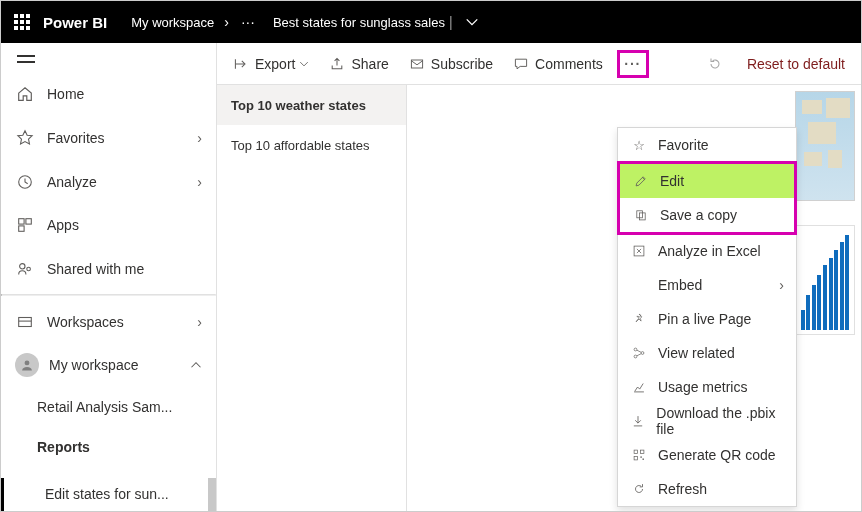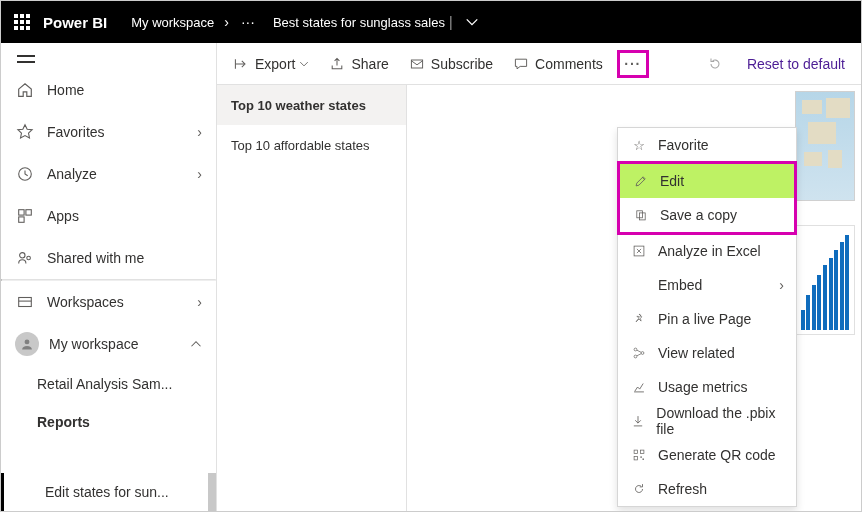--- a/index.html
+++ b/index.html
@@ -13,21 +13,21 @@
   .brand { font-weight:bold; font-size:15px; margin:0 24px 0 6px; white-space:nowrap; }
   .crumb-link { color:#fff; font-size:13px; margin-right:4px; }
   .crumb-chevron { color:#fff; margin:0 6px; }
   .crumb-ellipsis { color:#fff; margin:0 6px; }
   .report-title { color:#fff; margin-left:12px; font-size:13px; }
   .title-bar { color:#999; margin:0 4px; }
   .title-chevron { margin-left:8px; }
   
   .main { display:flex; height:calc(100% - 42px); }
   
-  .nav { width:216px; border-right:1px solid #e1e1e1; display:flex; flex-direction:column; }
+  .nav { width:216px; border-right:1px solid #e1e1e1; display:flex; flex-direction:column;gap:7px; }
   .hamburger { padding:12px 16px; }
   .hamburger-lines, .hamburger-lines::before, .hamburger-lines::after { content:""; display:block; width:18px; height:2px; background:#323130; }
   .hamburger-lines::before { margin-bottom:4px; }
   .hamburger-lines::after  { margin-top:4px; }
   .nav-item { display:flex; align-items:center; height:42px; padding:0 14px; cursor:pointer; color:#323130; }
   .nav-item .nicon { width:20px; height:20px; display:flex; align-items:center; justify-content:center; margin-right:12px; color:#605e5c; }
   .nav-item .carrot { margin-left:auto; color:#605e5c; }
   .nav-sep { border-top:1px solid #e1e1e1; margin:0; }
   .nav-sub { padding-left:36px; height:38px; display:flex; align-items:center; cursor:pointer; white-space:nowrap; overflow:hidden; text-overflow:ellipsis; }
   .nav-sub.bold { font-weight:600; }
@@ -38,21 +38,21 @@
   .nav-spacer { flex:1; }
   
   .content { flex:1; position:relative; display:flex; flex-direction:column; }
   .toolbar { height:42px; display:flex; align-items:center; border-bottom:1px solid #e1e1e1; padding:0 6px; }
   .tbtn { display:flex; align-items:center; padding:0 10px; height:100%; cursor:pointer; color:#323130; }
   .tbtn .ticon { margin-right:6px; display:flex; align-items:center; color:#605e5c; }
   .tbtn .caret { margin-left:4px; }
   .more-box { width:32px; height:28px; display:flex; align-items:center; justify-content:center; border:3px solid #d600af; margin-left:4px; cursor:pointer; }
   .dots { letter-spacing:1px; font-weight:bold; color:#605e5c; }
   .toolbar-spacer { flex:1; }
-  .reset { color:#4c1d95; display:flex; align-items:center; padding-right:10px;gap:24px; }
+  .reset { color:#7f1d1d; display:flex; align-items:center; padding-right:10px;gap:24px; }
   
   .body-row { flex:1; display:flex; position:relative; overflow:hidden; }
   .pages { width:190px; border-right:1px solid #e1e1e1; }
   .page-tab { height:40px; display:flex; align-items:center; padding:0 14px; cursor:pointer; font-size:13px; }
   .page-tab.active { font-weight:600; background:#f3f2f1; }
   .canvas { flex:1; position:relative; background:#fff; }
   
   .faux-map { position:absolute; right:6px; top:6px; width:60px; height:110px; background:linear-gradient(180deg,#b6d6e8,#cfe3ef); border:1px solid #d0d0d0; }
   .faux-map .land { position:absolute; background:#e3dcc4; }
   .faux-chart { position:absolute; right:6px; top:140px; width:60px; height:110px; border:1px solid #e0e0e0; display:flex; align-items:flex-end; justify-content:space-around; padding:4px; }

